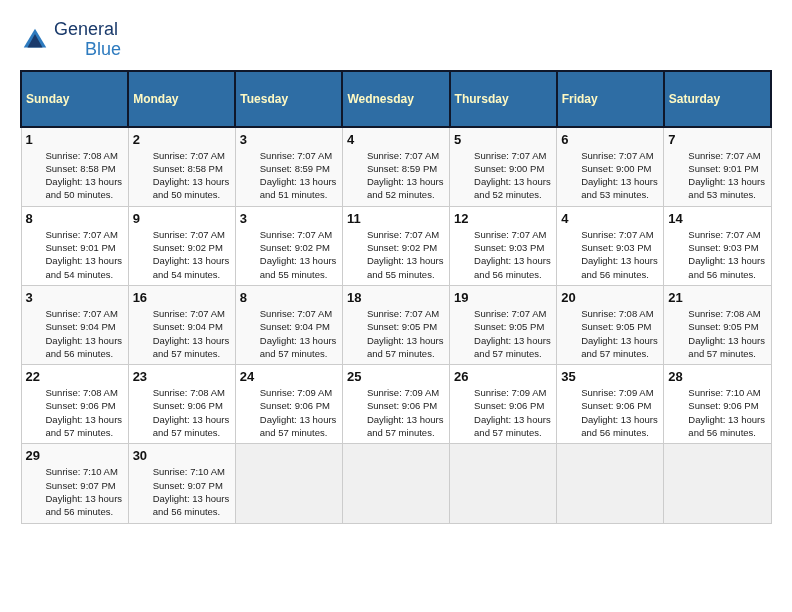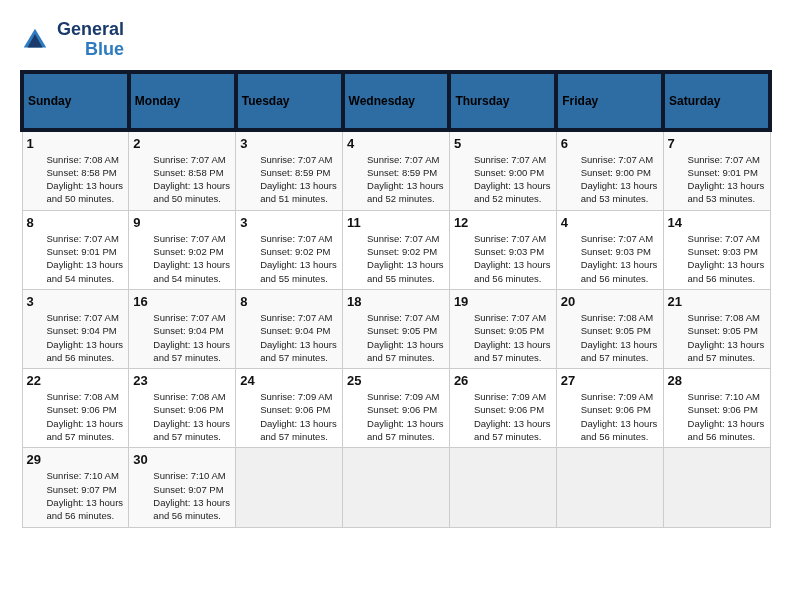--- a/index.html
+++ b/index.html
@@ -15,24 +15,23 @@
       justify-content: space-between;
       align-items: flex-start;
       margin-bottom: 10px;
     }
     .logo {
       display: flex;
       align-items: center;
     }
     .logo-text {
       font-size: 18px;
-      font-weight: bold;
+      font-weight: normal;
       color: #1a3a6b;
       line-height: 1.1;
-      text-align: right;
     }
     .logo-text .blue {
       color: #2e7bbf;
       margin-left: 31px;
     }
     .logo-icon {
       width: 30px;
       height: 30px;
       margin-right: 4px;
     }
@@ -48,26 +47,26 @@
       font-size: 14px;
       color: #333;
     }
     .calendar {
       width: 100%;
       border-collapse: collapse;
       font-size: 10px;
     }
     .calendar th {
       background-color: #2e6da4;
-      color: #000000;
+      color: #fef9c3;
       padding: 20px 4px;
       text-align: left;
       font-size: 12px;
       font-weight: bold;
-      border: 4px solid #0f172a;
+      border: 2px solid #0f172a;
     }
     .calendar td {
       border: 1px solid #ccc;
       vertical-align: top;
       padding: 4px;
       width: calc(100% / 7);
       min-height: 80px;
       background: #fff;
     }
     .calendar tr:nth-child(odd) td {
@@ -335,21 +334,21 @@
       </td>
         <td>
         <span class="day-num">26</span>
         <div class="day-info">
           Sunrise: 7:09 AM<br>
           Sunset: 9:06 PM<br>
           Daylight: 13 hours and 57 minutes.
         </div>
       </td>
         <td>
-        <span class="day-num">27</span>
+        <span class="day-num">35</span>
         <div class="day-info">
           Sunrise: 7:09 AM<br>
           Sunset: 9:06 PM<br>
           Daylight: 13 hours and 56 minutes.
         </div>
       </td>
         <td>
         <span class="day-num">28</span>
         <div class="day-info">
           Sunrise: 7:10 AM<br>

